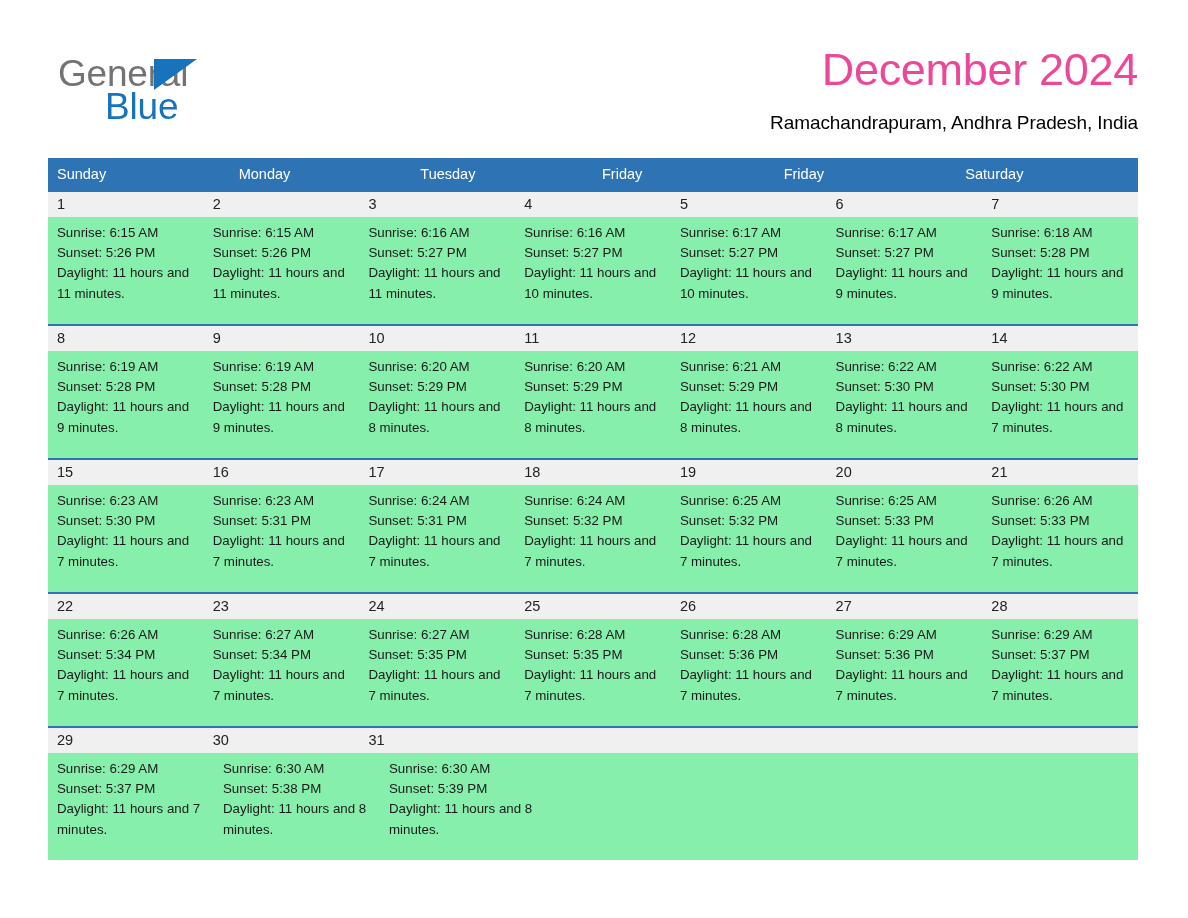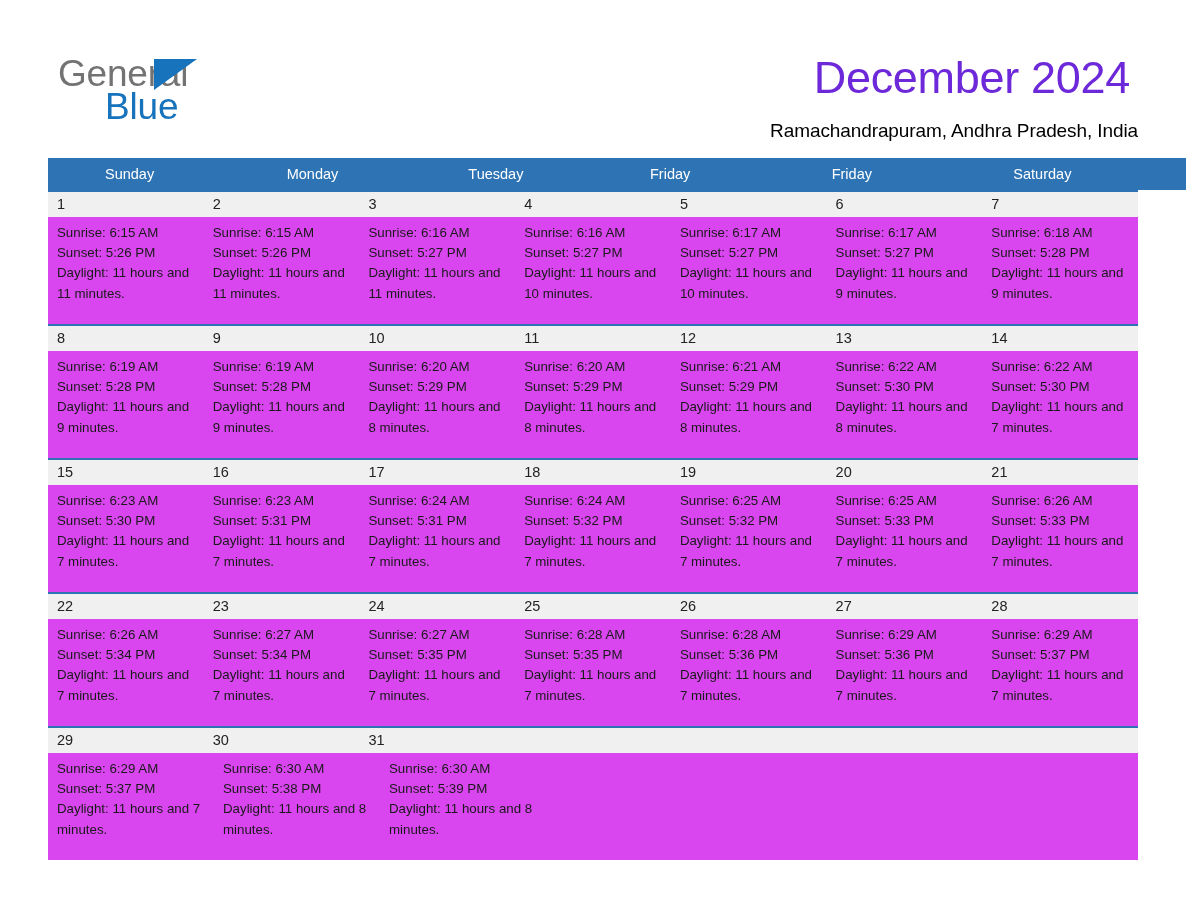--- a/index.html
+++ b/index.html
@@ -68,24 +68,24 @@
 
   .title-block {
     position: absolute;
     right: 50px;
     top: 42px;
     text-align: right;
   }
   .month-title {
     font-size: 45px;
     line-height: 56px;
-    color: #6d28d9;
+    color: #ec4899;
     font-weight: normal;
     letter-spacing: -0.3px;
-    margin: 8px;
+    margin: 0;
     font-family: "Liberation Sans", sans-serif;
   }
   .location-title {
     font-size: 19px;
     line-height: 30px;
     color: #000000;
     font-weight: normal;
     margin: 10px 0 0 0;
     letter-spacing: -0.1px;
     font-family: "Liberation Sans", sans-serif;
@@ -97,21 +97,20 @@
     left: 48px;
     top: 158px;
     width: 1090px;
   }
   .weekday-row {
     display: flex;
     width: 1090px;
     height: 32px;
     background: #2e74ב;
     background: #2e74b5;
-    padding-left: 48px;
   }
   .weekday-cell {
     flex: 1 1 0;
     min-width: 0;
     color: #ffffff;
     font-size: 14.5px;
     line-height: 32px;
     padding-left: 9px;
     box-sizing: border-box;
     font-family: "Liberation Sans", sans-serif;
@@ -140,21 +139,21 @@
     box-sizing: border-box;
     font-size: 14.5px;
     line-height: 25px;
     color: #222222;
     font-family: "Liberation Sans", sans-serif;
   }
   .detail-band {
     display: flex;
     width: 1090px;
     height: 107px;
-    background: #d946ef;
+    background: #86efac;
   }
   .detail-cell {
     flex: 1 1 0;
     min-width: 0;
     padding: 6px 9px 0 9px;
     box-sizing: border-box;
     font-size: 13.3px;
     line-height: 20.2px;
     color: #1a1a1a;
     font-family: "Liberation Sans", sans-serif;

